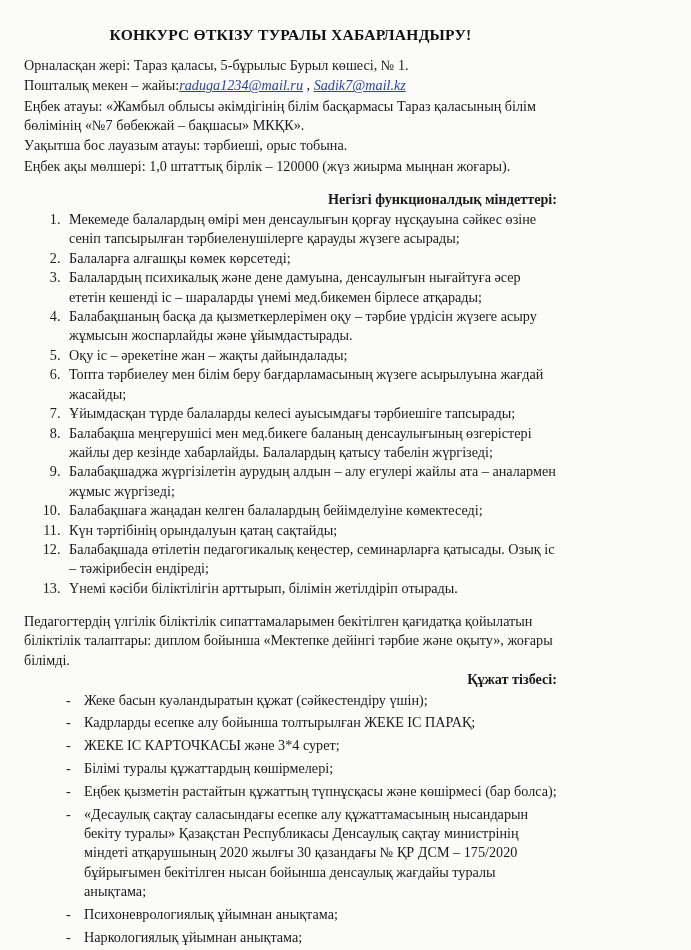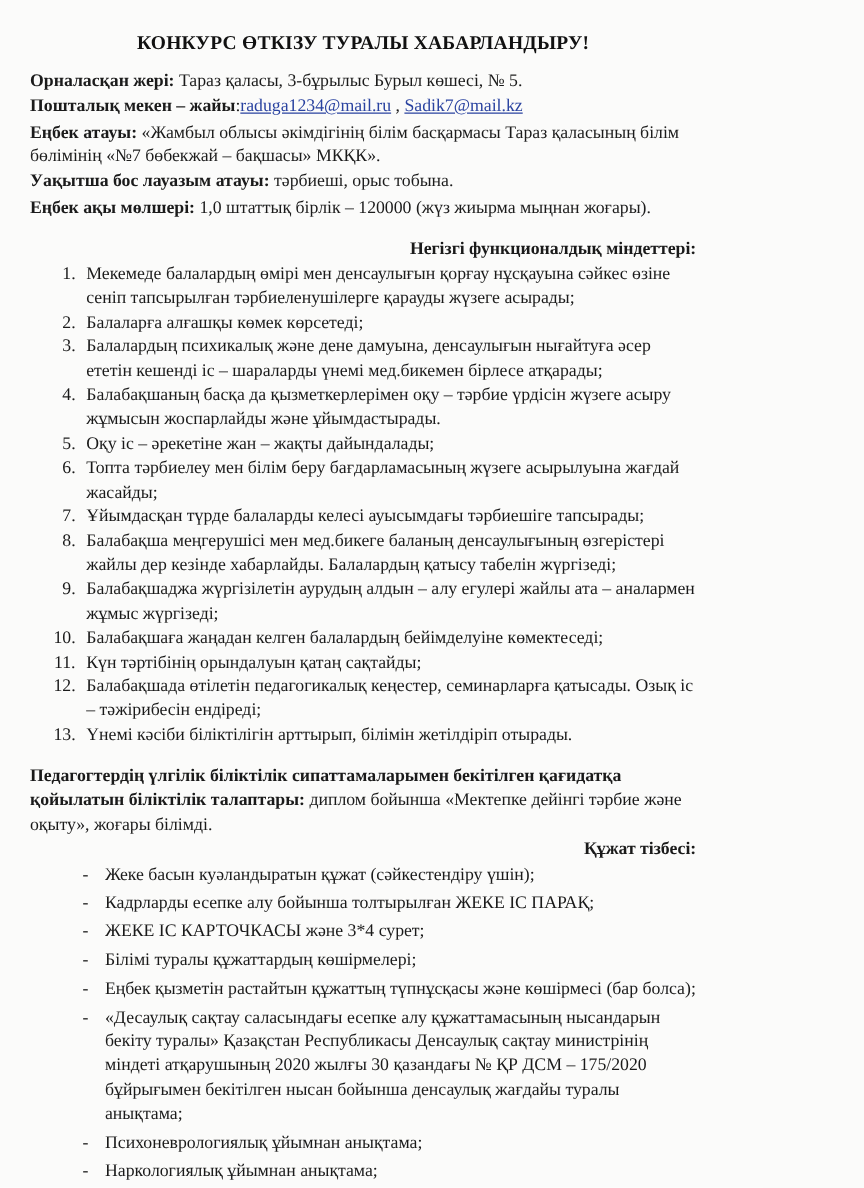--- a/index.html
+++ b/index.html
@@ -31,25 +31,26 @@
     margin: 4px 0 12px 0;
     color: #111;
   }
   .line {
     font-size: 14.2px;
     line-height: 1.36;
     margin: 0 0 1px 0;
     color: #1b1b1b;
   }
   .lbl {
-    font-weight: bold;
+    font-weight: normal;
   }
   .mail {
     color: #2a43a0;
     text-decoration: underline;
+    font-style: italic;
   }
   .block-gap {
     height: 13px;
   }
   .section-head {
     font-size: 14.2px;
     font-weight: bold;
     line-height: 1.36;
     margin: 0 0 1px 0;
     text-align: right;
@@ -89,21 +90,21 @@
   }
 </style>
 </head>
 <body>
 
 <div id="page">
 
   <div class="doc-title">КОНКУРС ӨТКІЗУ ТУРАЛЫ  ХАБАРЛАНДЫРУ!</div>
 
   <div class="line">
-    <span class="lbl">Орналасқан жері:</span><span> Тараз қаласы, 3-бұрылыс Бурыл көшесі, № 5.</span>
+    <span class="lbl">Орналасқан жері:</span><span> Тараз қаласы, 5-бұрылыс Бурыл көшесі, № 1.</span>
   </div>
 
   <div class="line">
     <span class="lbl">Пошталық мекен – жайы</span><span>:</span><a class="mail" href="#">raduga1234@mail.ru</a><span> ,  </span><a class="mail" href="#">Sadik7@mail.kz</a>
   </div>
 
 
   <div class="line">
     <span class="lbl">Еңбек атауы:</span><span>  «Жамбыл облысы әкімдігінің білім басқармасы Тараз қаласының білім бөлімінің  «№7 бөбекжай – бақшасы» МКҚК».</span>
   </div>

